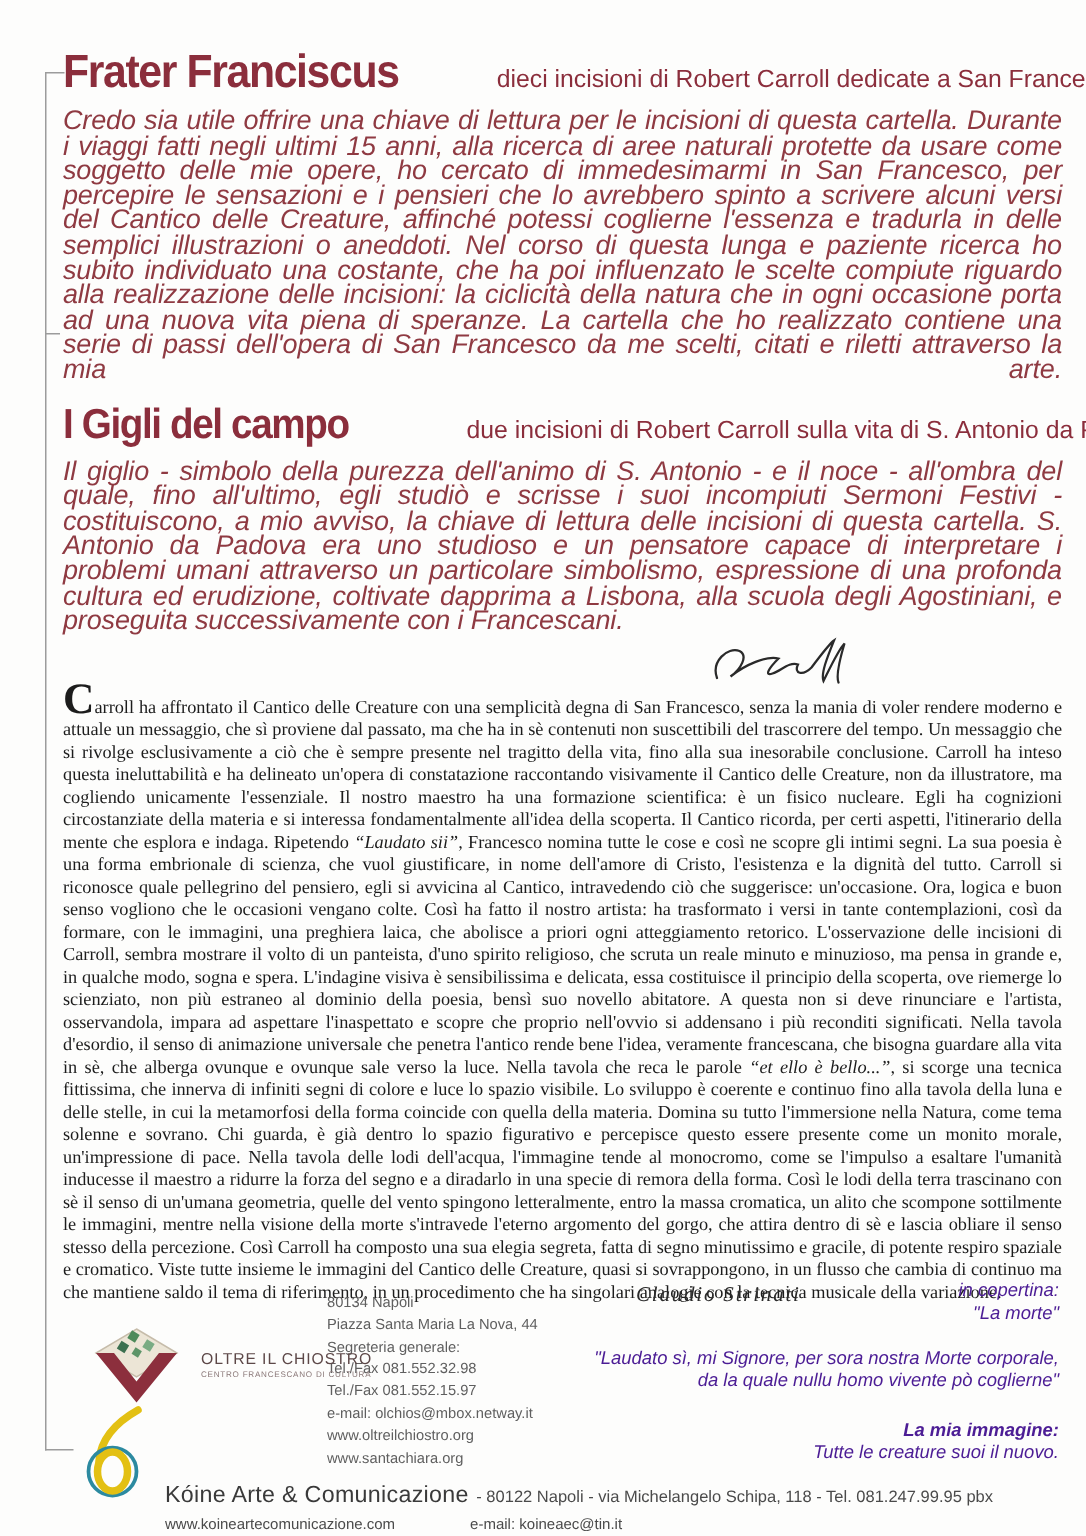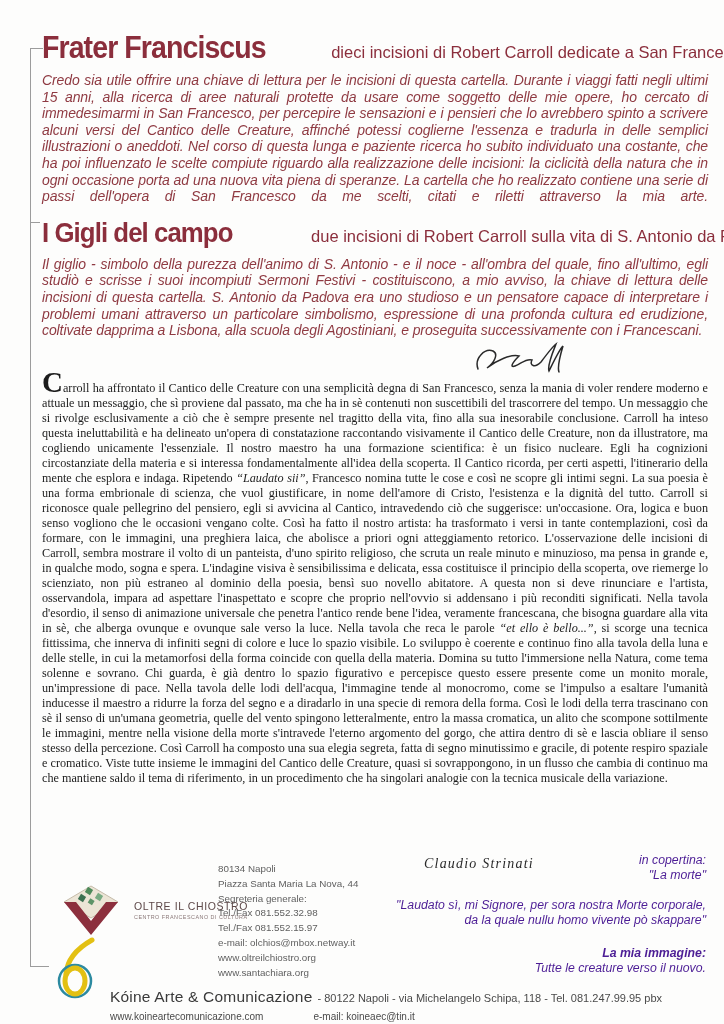--- a/index.html
+++ b/index.html
@@ -20,21 +20,21 @@
     font-size:31px;font-weight:bold;letter-spacing:-1px;color:#8b2e3c;
     margin:0;line-height:1;white-space:nowrap;transform-origin:left;transform:scaleX(.92);
   }
   .sec-title.small{font-size:28px;}
   .sec-sub{font-size:16.5px;color:#8b2e3c;white-space:nowrap;}
   .head-row.first .sec-sub{margin-left:46px;}
   .head-row.second .sec-sub{margin-left:62px;}
 
   .intro{
     font-style:italic;color:#8f3a42;text-align:justify;
-    font-size:14px;line-height:16.6px;margin:0 0 14px 0;letter-spacing:-0.1px;
+    font-size:18px;line-height:16.6px;margin:0 0 14px 0;letter-spacing:-0.1px;
   }
   .intro.justify-last{text-align-last:justify;}
 
   .sig-row{text-align:right;padding-right:138px;height:36px;margin:2px 0 2px 0;}
 
   .essay{
     font-family:"Liberation Serif",serif;font-size:12.2px;line-height:15px;
     text-align:justify;color:#1c1c1c;margin:4px 0 0 0;
   }
   .dropcap{font-size:29px;font-weight:bold;line-height:0;}
@@ -105,26 +105,26 @@
 
 <div class="author">Claudio Strinati</div>
 
 <div class="note" id="cover-note">
   <div class="lbl" style="font-weight:normal;">in copertina:</div>
   <div>"La morte"</div>
 </div>
 
 <div class="note" id="verse-note">
   <div>"Laudato sì, mi Signore, per sora nostra Morte corporale,</div>
-  <div>da la quale nullu homo vivente pò skappare"</div>
+  <div>da la quale nullu homo vivente pò coglierne"</div>
 </div>
 
 <div class="note" id="image-note">
   <div class="lbl">La mia immagine:</div>
-  <div>Tutte le creature verso il nuovo.</div>
+  <div>Tutte le creature suoi il nuovo.</div>
 </div>
 
 <div class="address">
   <div>80134 Napoli</div>
   <div>Piazza Santa Maria La Nova, 44</div>
   <div>Segreteria generale:</div>
   <div>Tel./Fax 081.552.32.98</div>
   <div>Tel./Fax 081.552.15.97</div>
   <div>e-mail: olchios@mbox.netway.it</div>
   <div>www.oltreilchiostro.org</div>

